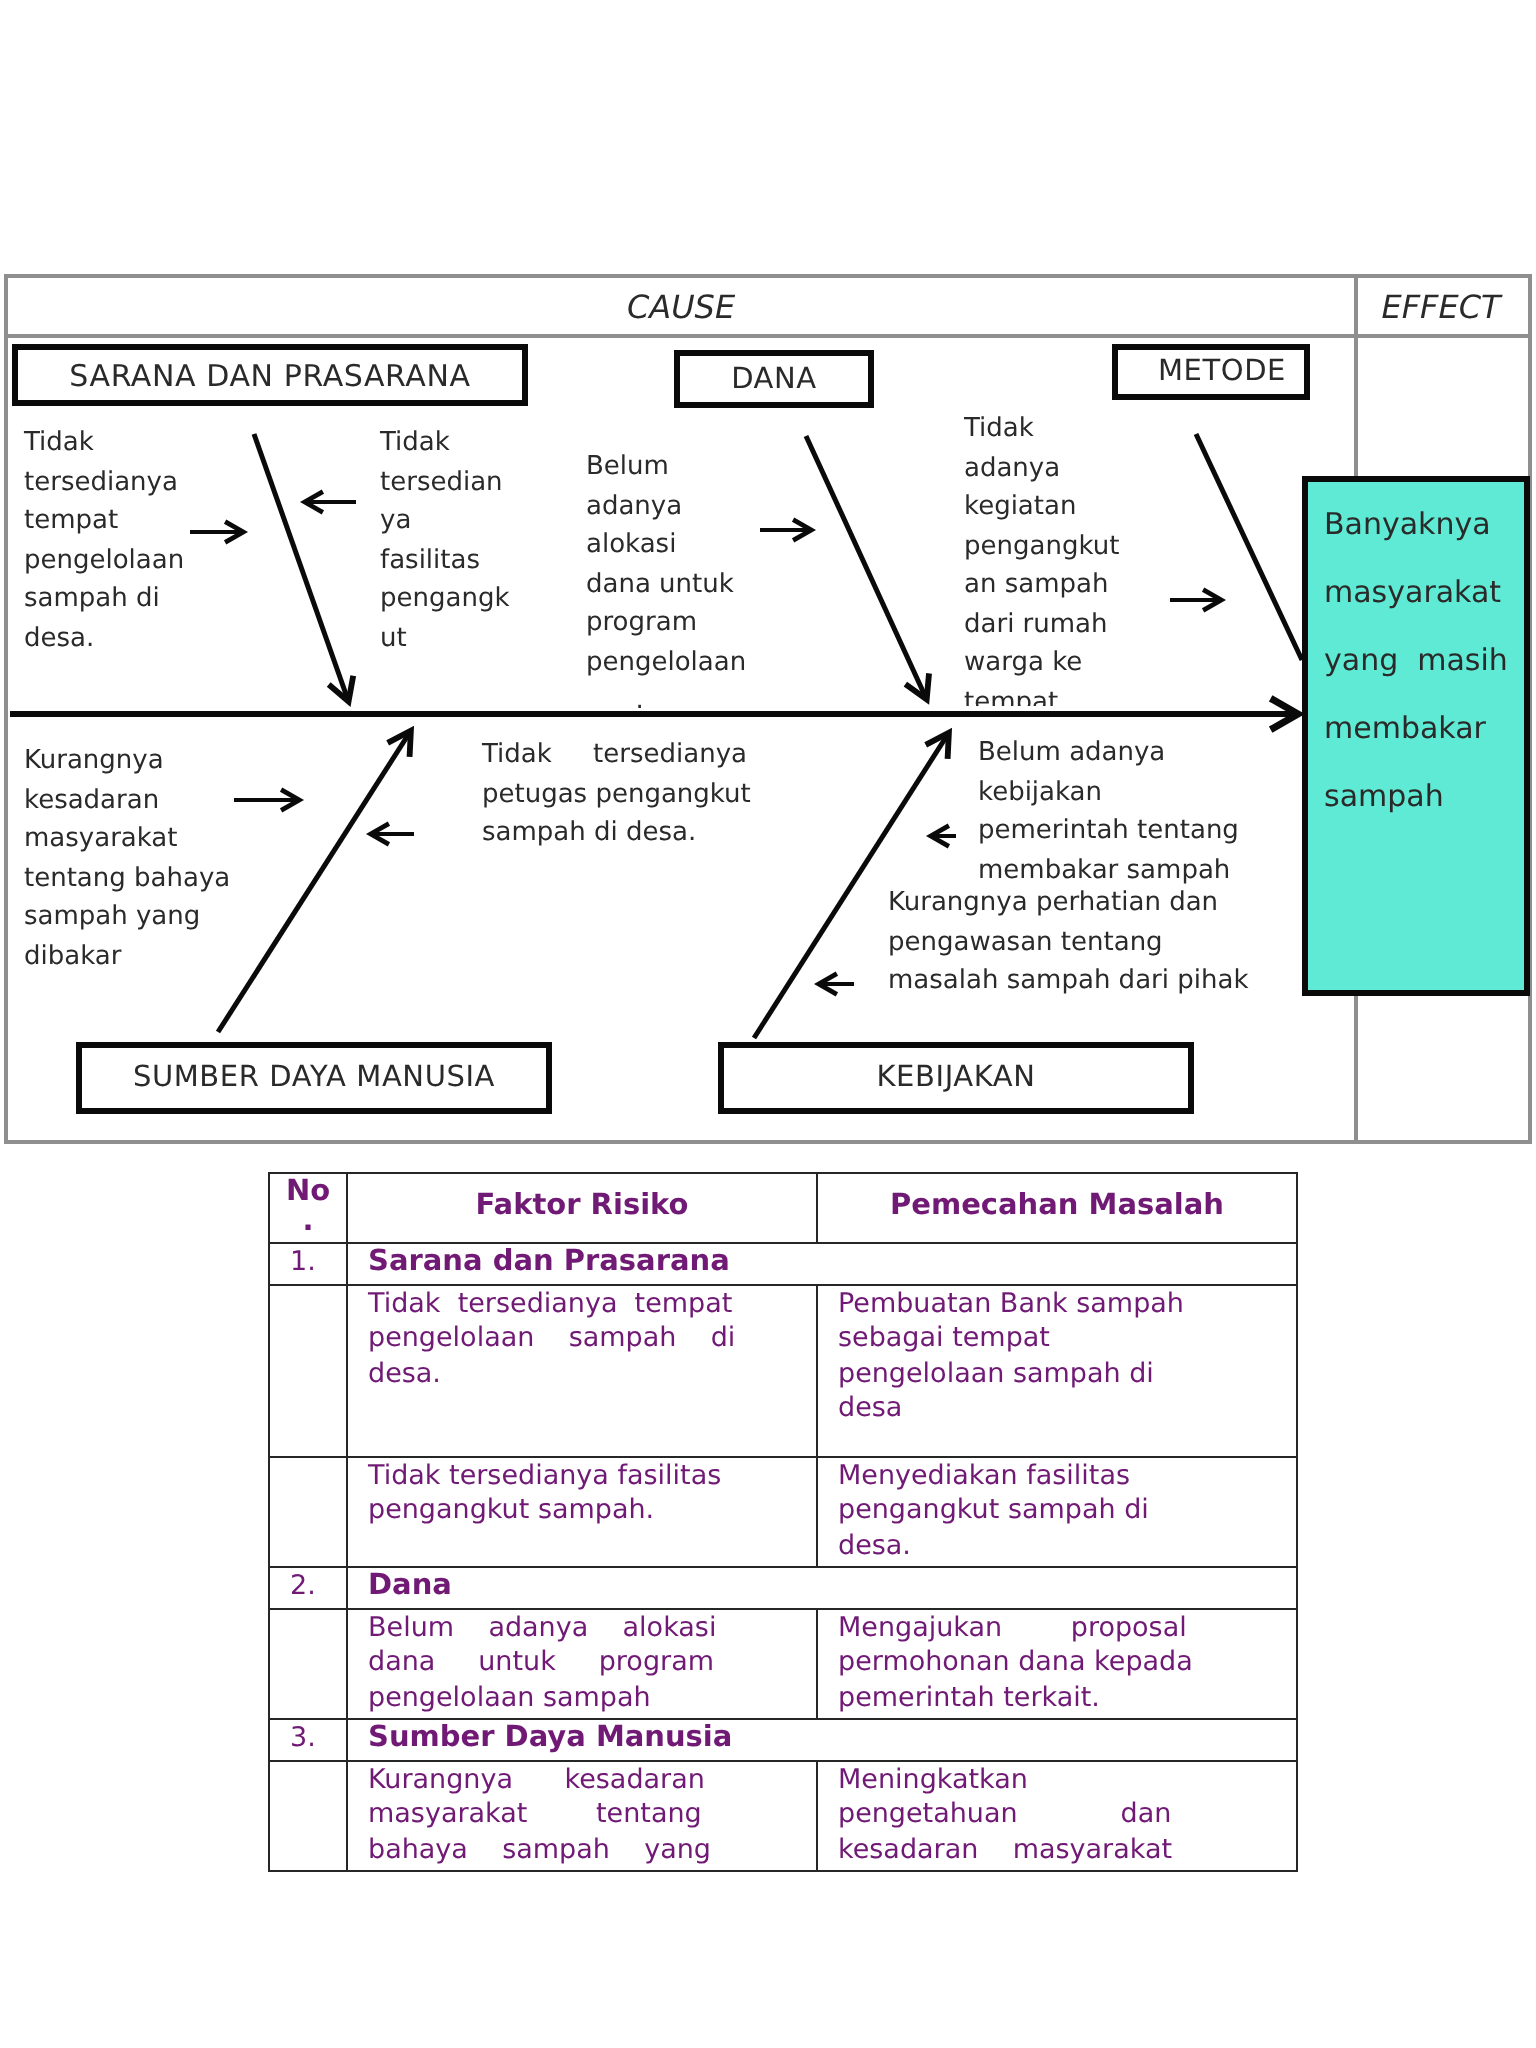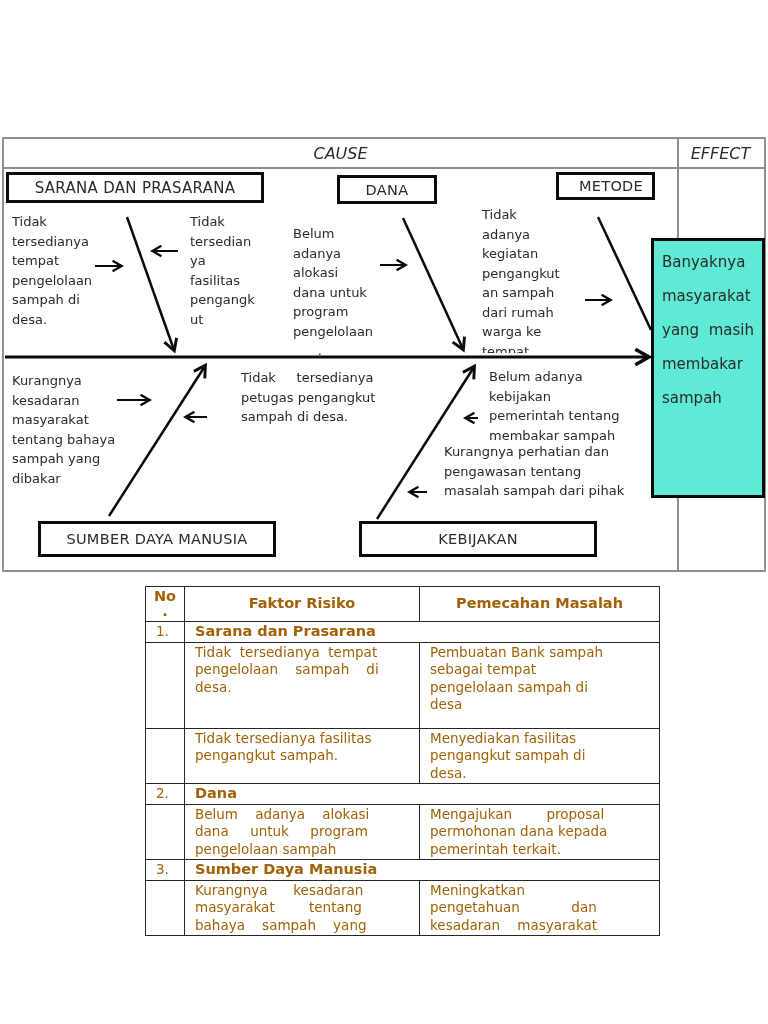--- a/index.html
+++ b/index.html
@@ -45,23 +45,23 @@
   .c5 { left:12px;  top:371px; }
   .c6 { left:241px; top:368px; }
   .c7 { left:489px; top:367px; }
   .c8 { left:430px; top:442px;margin-left:14px; }
 
   
   svg.lines { position:absolute; left:0; top:0; width:768px; height:1024px;
               z-index:5; pointer-events:none; }
 
   
-  table.risk { position:absolute; left:145px; top:586px; width:514px;
+  table.risk { position:absolute; left:134px; top:586px; width:514px;
                border-collapse:collapse; table-layout:fixed;
-               font-size:13.5px; line-height:17.5px; color:#a16207; }
+               font-size:13.5px; line-height:17.5px; color:#701a75; }
   table.risk td, table.risk th { border:1.5px solid #262626; vertical-align:top;
                padding:1px 6px 1px 10px; white-space:pre-wrap; text-align:left; }
   table.risk th { font-weight:bold; text-align:center; padding:2px 4px;
                   font-size:14.5px; vertical-align:middle; }
   th.no-h { line-height:15px; }
   td.no-cell { text-align:left; padding-left:8px; }
   td.section-cell { font-weight:bold; text-align:center; font-size:14.5px;
                     padding:1px 4px; }
   tr.hrow  { height:33px; }
   tr.srow  { height:20px; }

